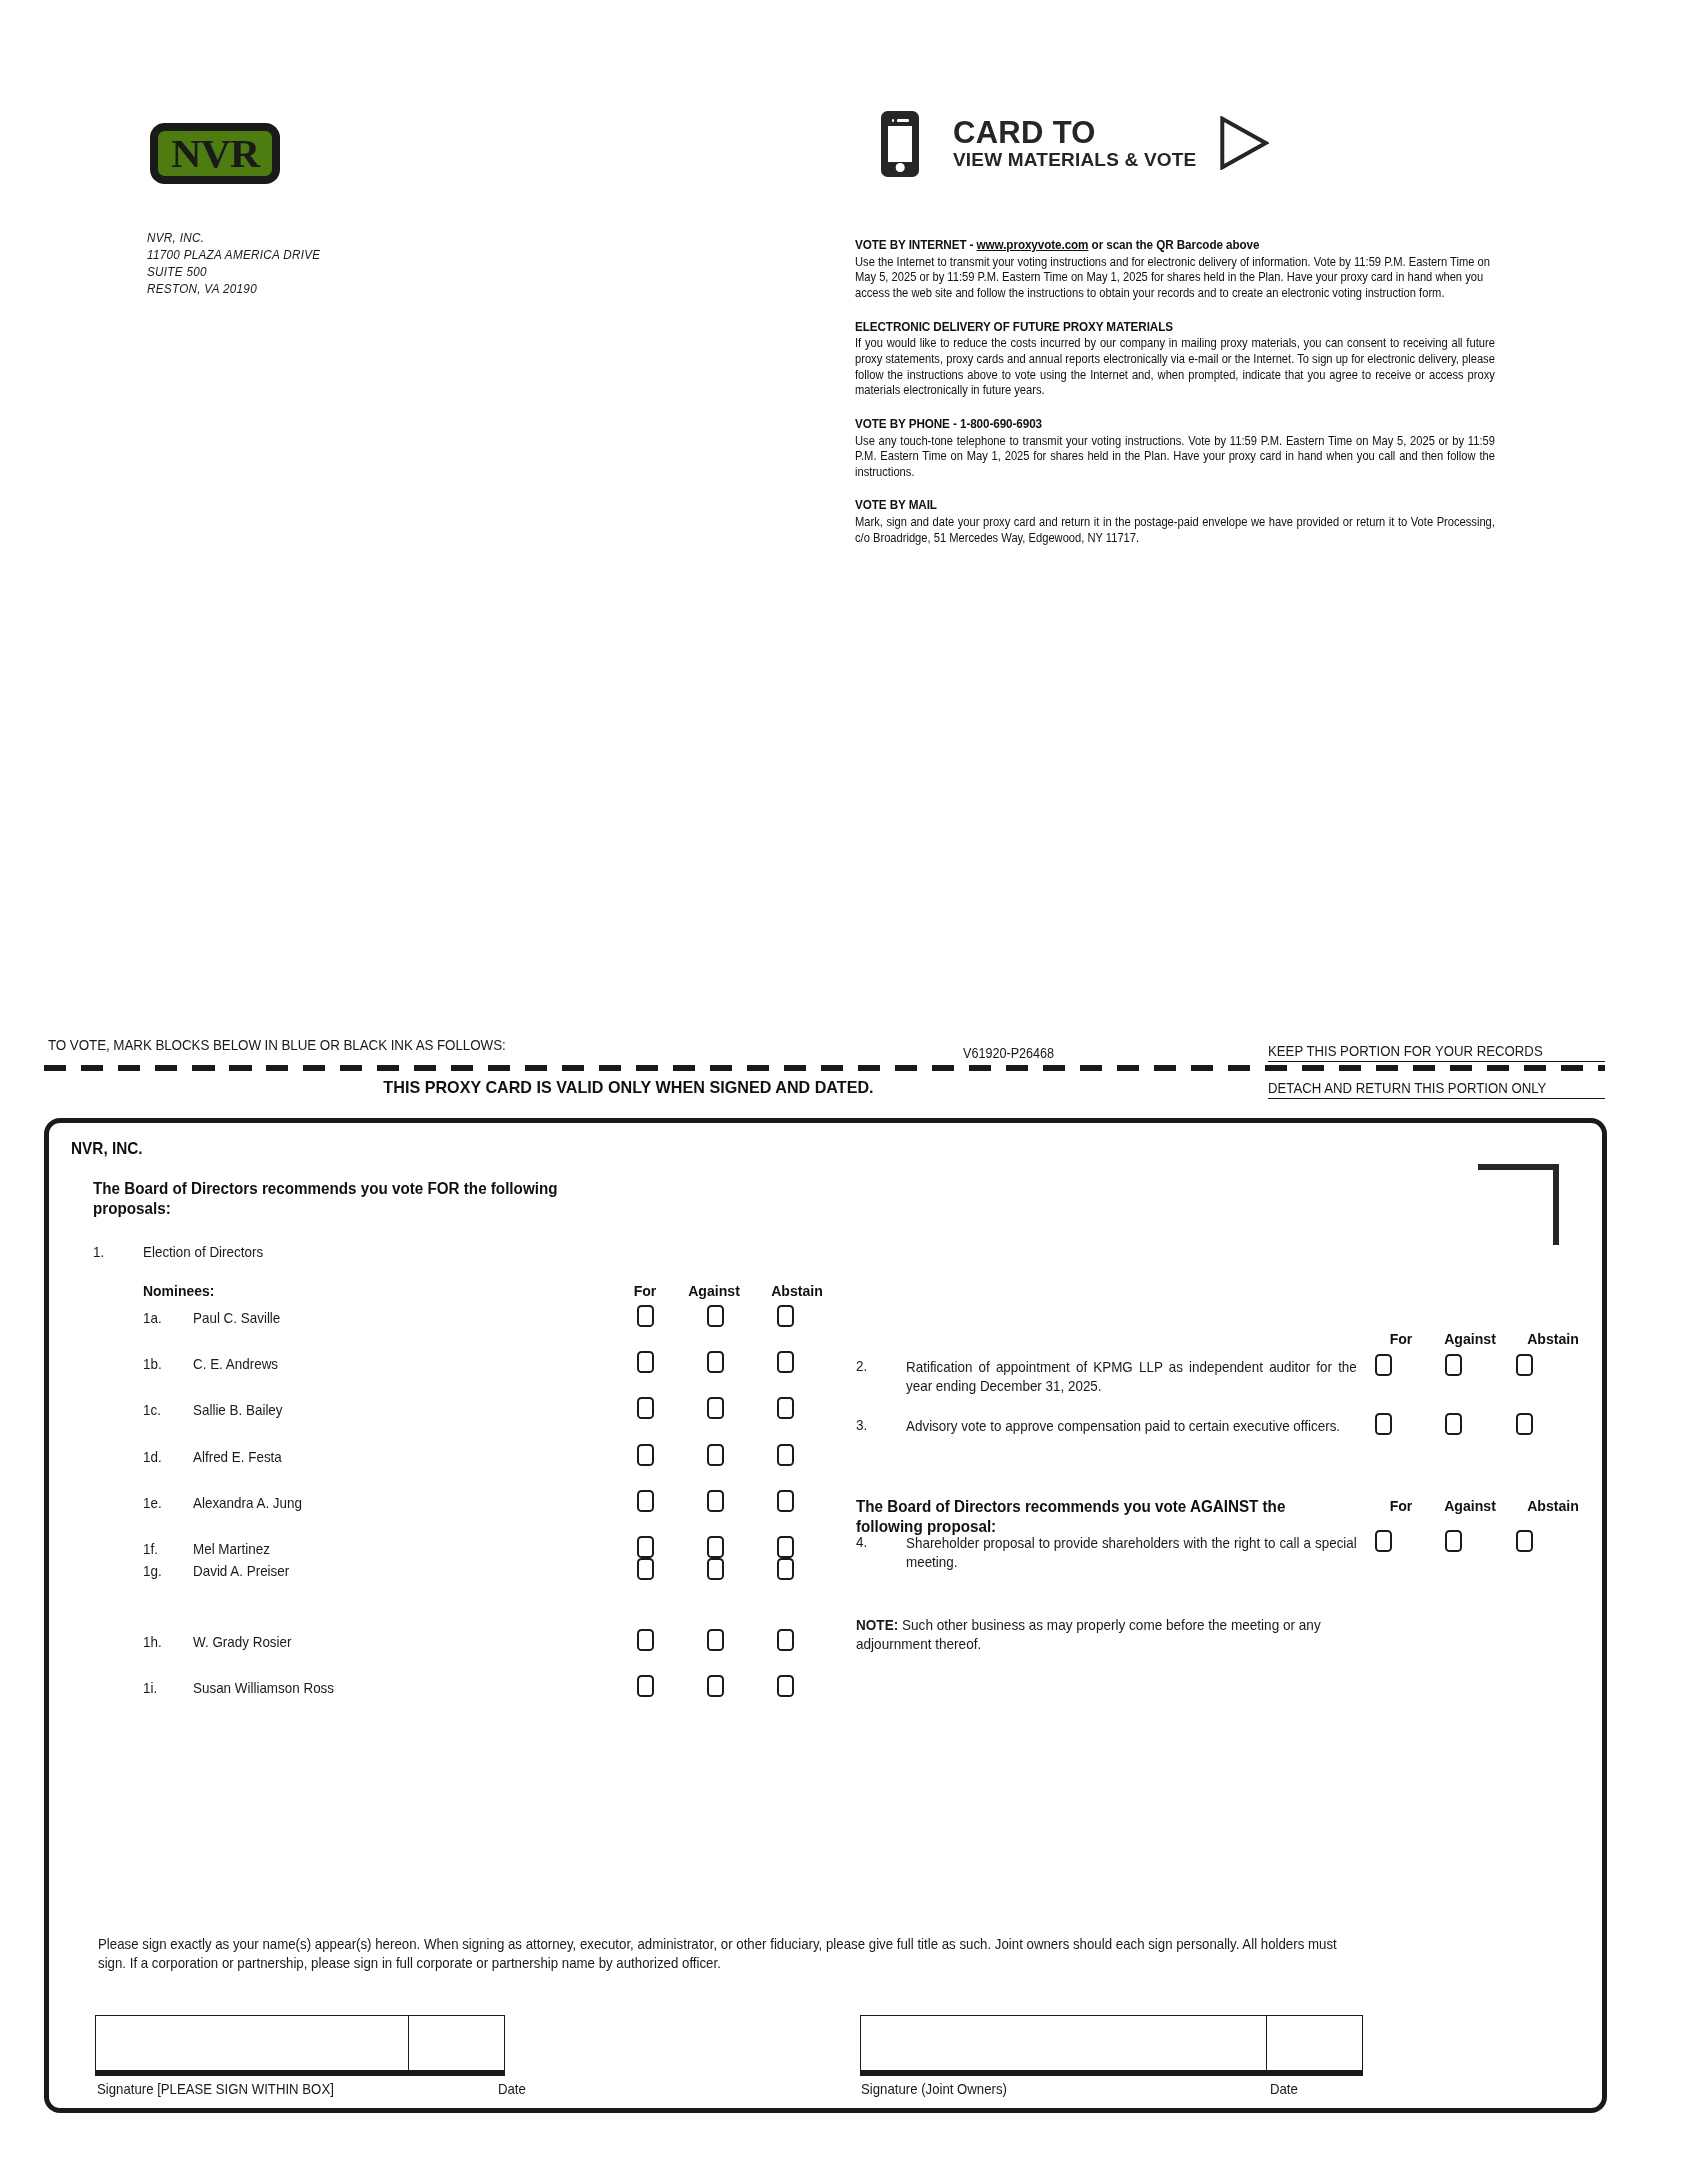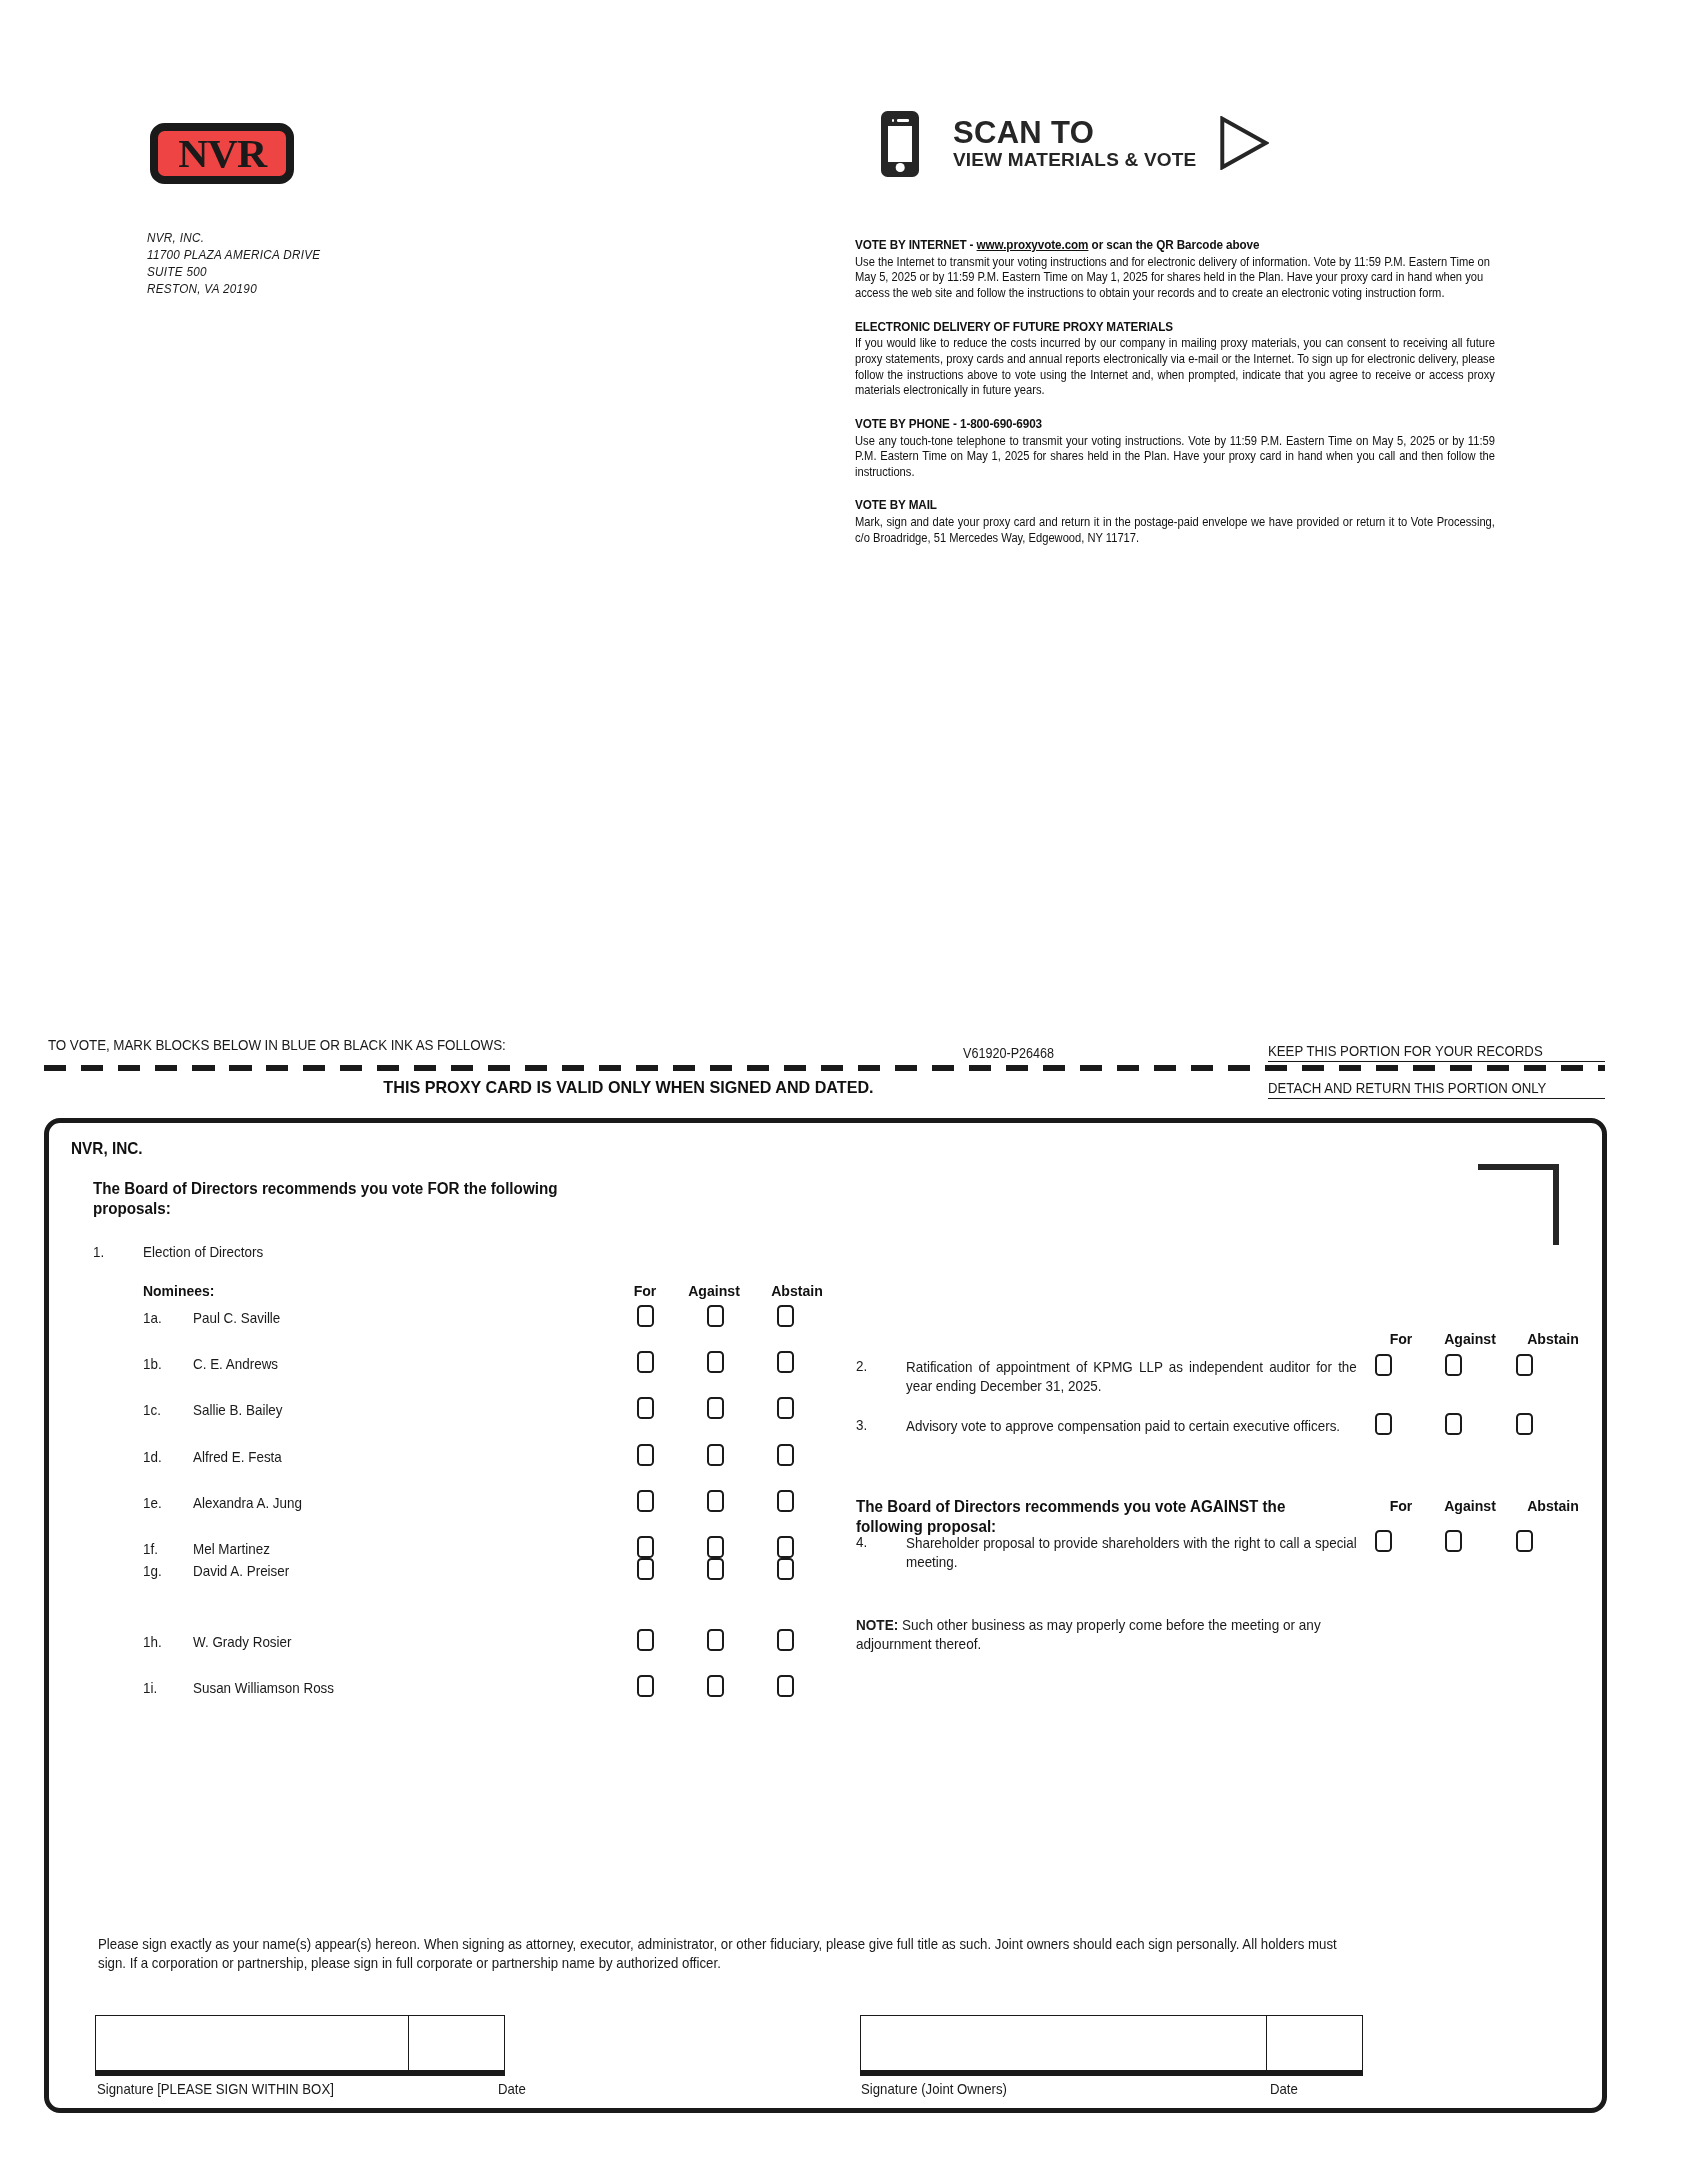--- a/index.html
+++ b/index.html
@@ -15,29 +15,29 @@
     color: #1a1a1a;
     -webkit-font-smoothing: antialiased;
   }
 
   
   .abs { position: absolute; }
 
   
   #logo-block { left: 150px; top: 123px; }
   .nvr-logo {
-    width: 144px;
+    width: 130px;
     height: 61px;
     border: 8.6px solid #1a1a1a;
     border-radius: 14.6px;
     box-sizing: border-box;
     display: flex;
     align-items: center;
     justify-content: center;
-    background: #ef4444;
+    background: #4d7c0f;
   }
   .nvr-logo-text {
     font-family: "Liberation Serif", serif;
     font-weight: bold;
     font-size: 41px;
     line-height: 41px;
     letter-spacing: -0.7px;
     color: #1a1a1a;
     transform: scaleX(1.02);
   }
@@ -449,21 +449,21 @@
 </div>
 
 <div class="abs" id="scan-banner">
   <div class="phone-icon">
     <div class="phone-cam"></div>
     <div class="phone-speaker"></div>
     <div class="phone-screen"></div>
     <div class="phone-home"></div>
   </div>
   <div class="scan-text">
-    <div class="scan-line1">SCAN TO</div>
+    <div class="scan-line1">CARD TO</div>
     <div class="scan-line2">VIEW MATERIALS &amp; VOTE</div>
   </div>
   <div class="scan-arrow">
     <svg width="50" height="54" viewBox="0 0 76 82">
       <polygon points="5,4 71,41 5,78" fill="none" stroke="#262626" stroke-width="6"></polygon>
     </svg>
   </div>
 </div>
 
 <div class="abs" id="instructions">

